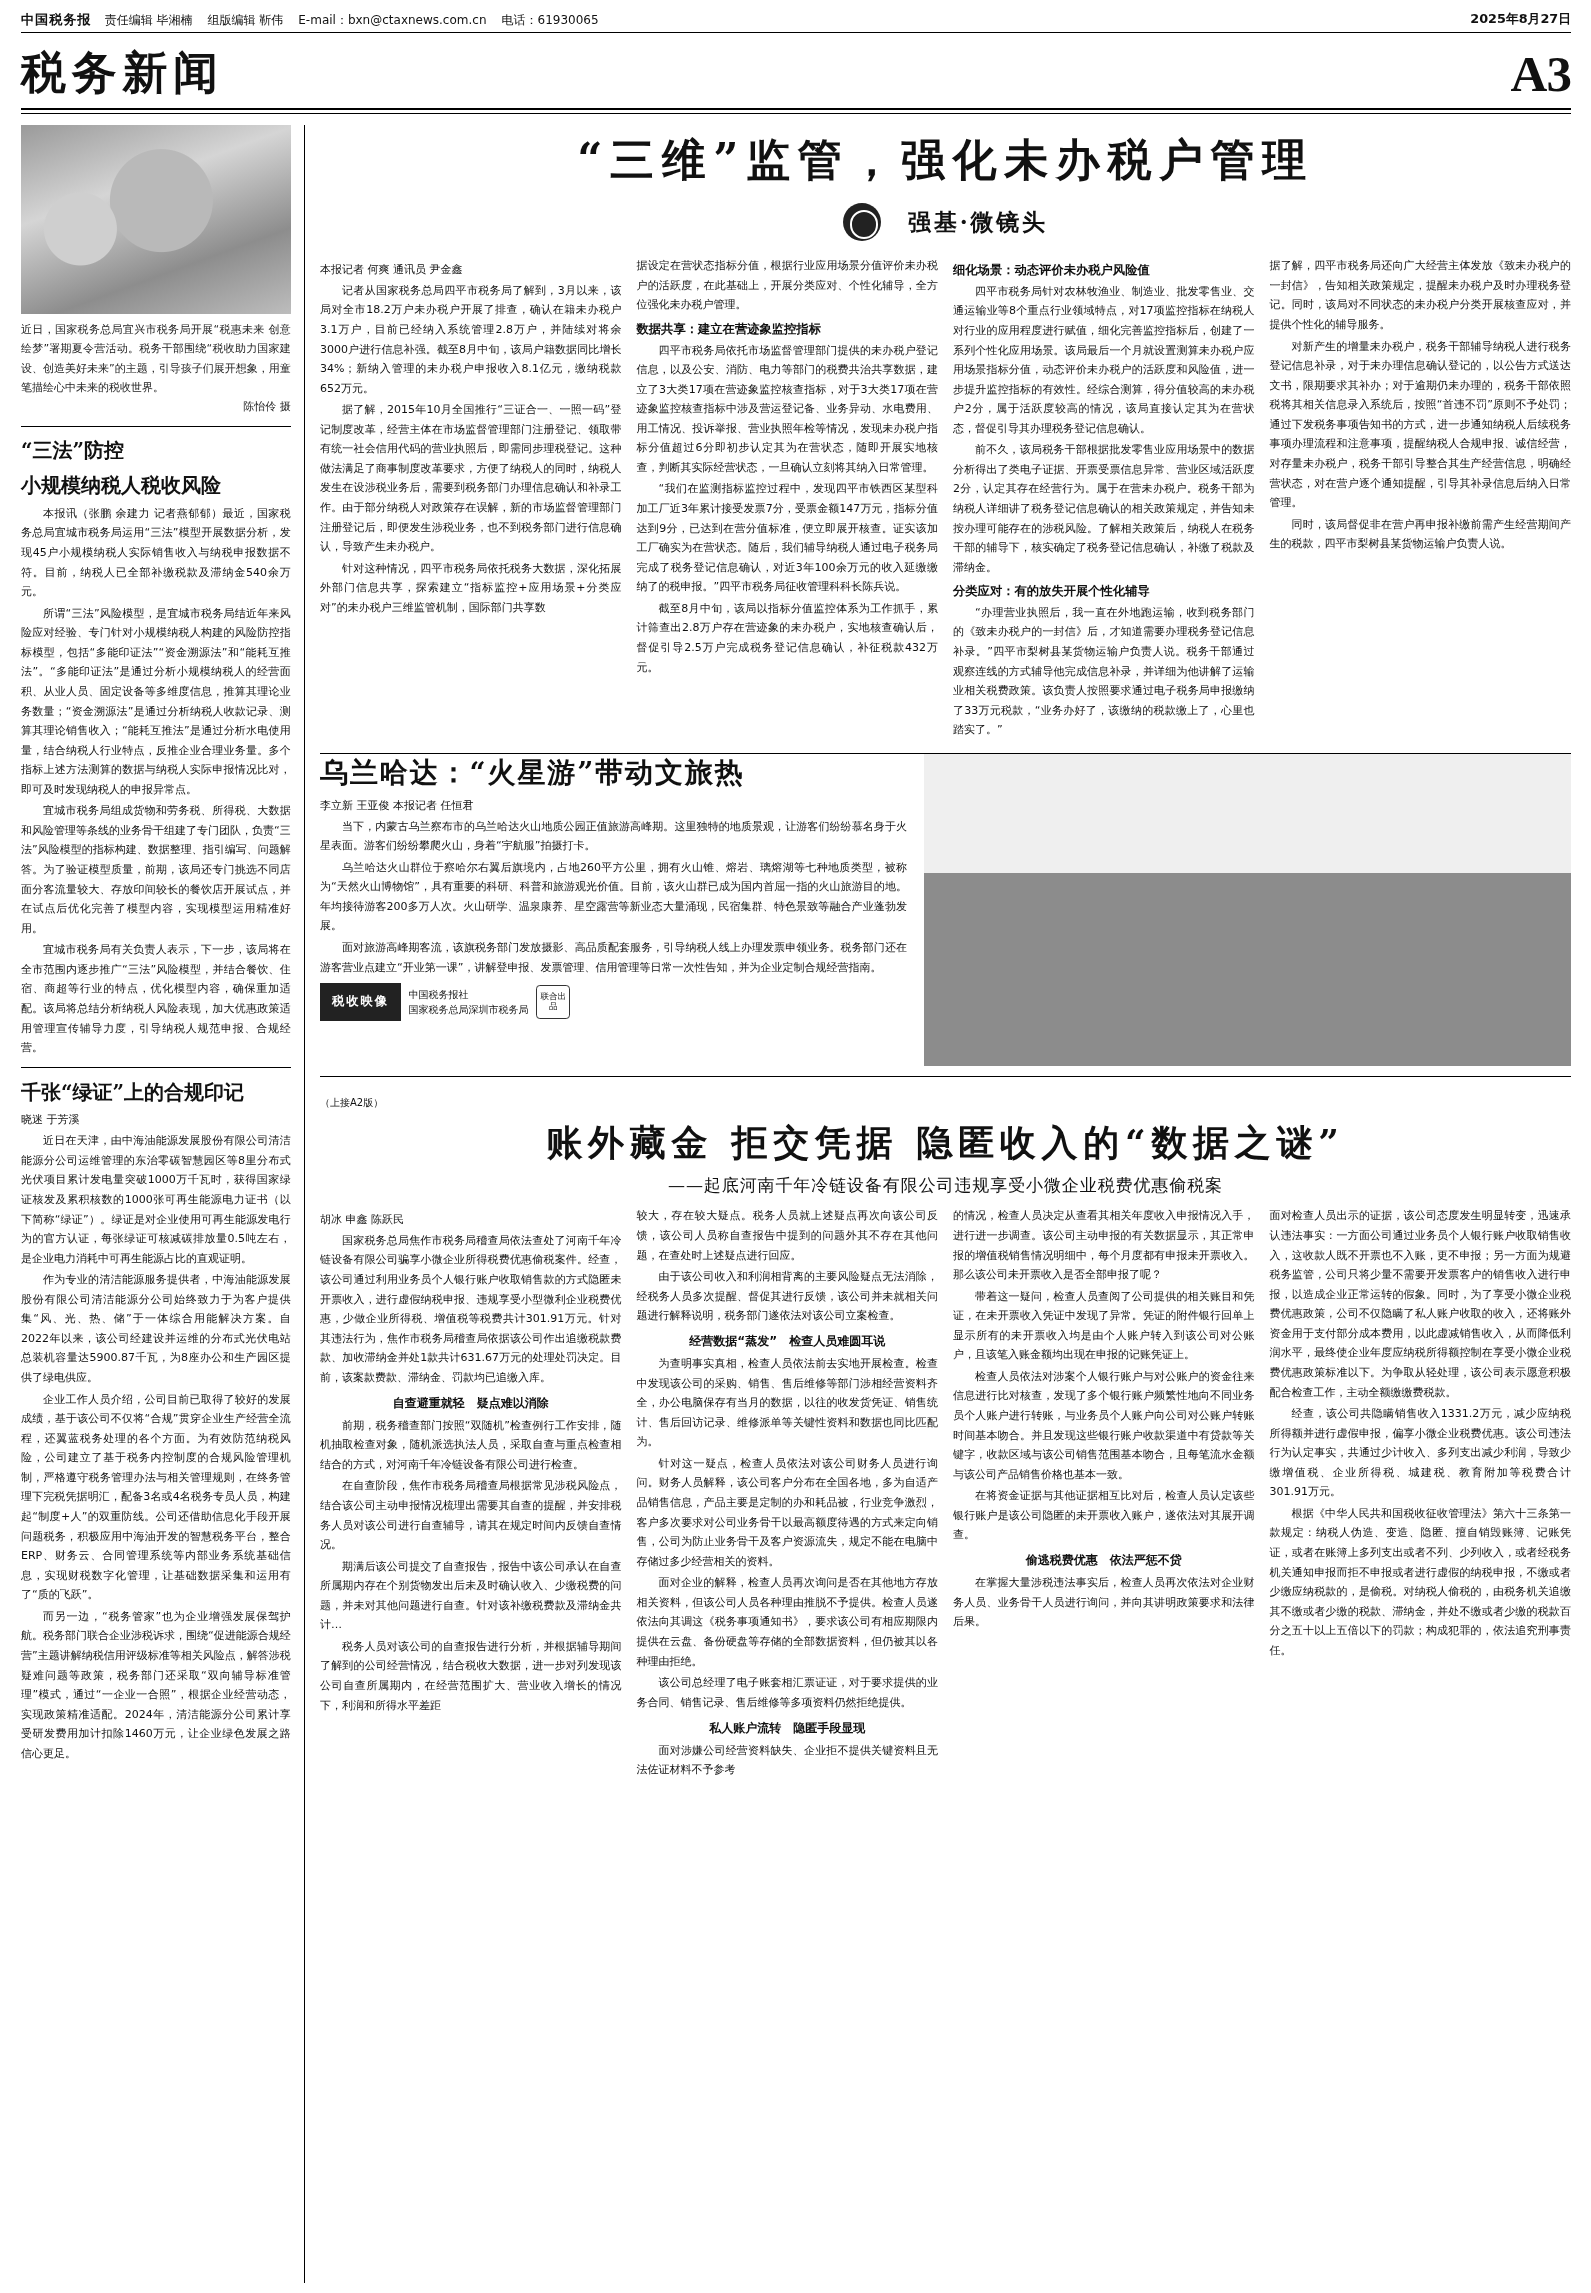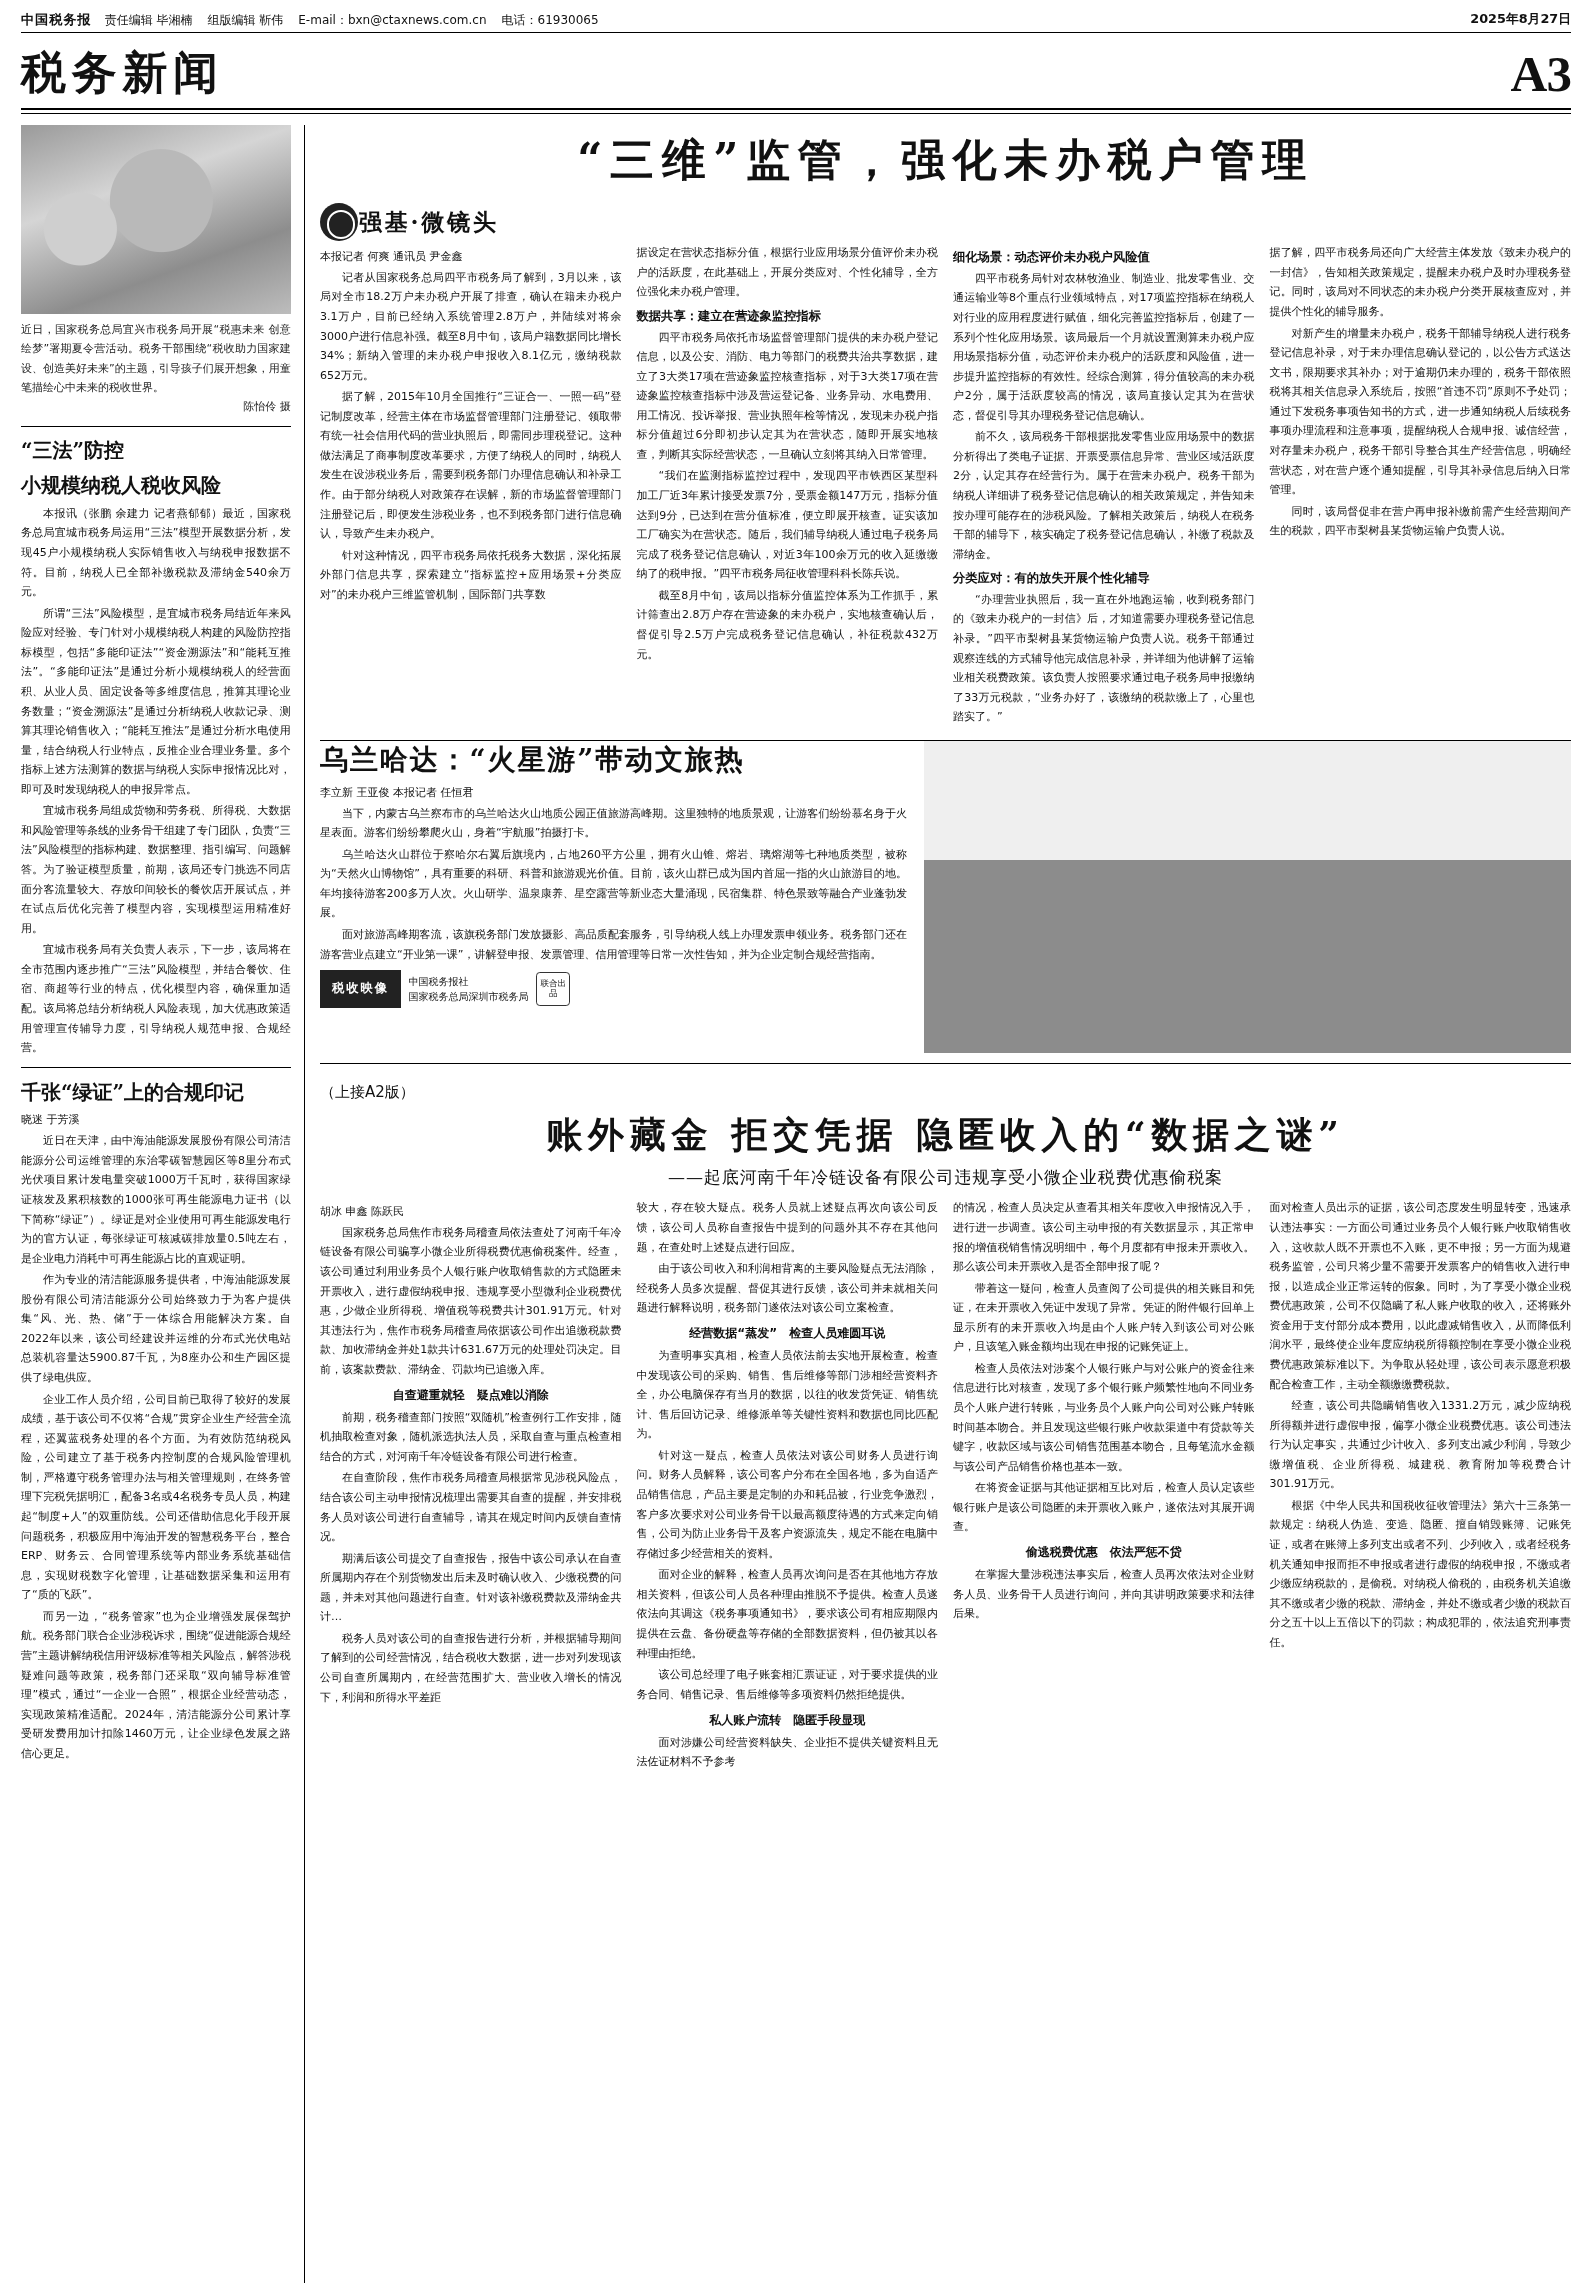--- a/index.html
+++ b/index.html
@@ -35,40 +35,40 @@
   .hr2{border-top:1.9px solid #000;margin:9.5px 0;}
 
   .sub-title{font-size:20px;font-weight:bold;line-height:1.45;text-align:left;font-family:"DejaVu Serif","Liberation Serif",serif;margin:5.7px 0 3.8px;}
   .byline{font-size:11px;margin:5.7px 0 3.8px;}
   .txt{font-size:11px;line-height:1.78;text-align:justify;text-justify:inter-ideograph;}
   .txt p{margin:0 0 1.9px 0;text-indent:2em;}
   .txt p.noind{text-indent:0;}
 
   
   .main-head{font-size:44px;font-weight:bold;text-align:center;letter-spacing:7.6px;font-family:"DejaVu Serif","Liberation Serif",serif;margin:5.7px 0 13.2px;}
-  .logo-row{display:flex;align-items:center;gap:1px;margin-bottom:2px;}
+  .logo-row{display:flex;align-items:center;justify-content:center;gap:27px;margin-bottom:15px;}
   .logo-badge{width:38px;height:38px;border-radius:50%;background:#222;position:relative;}
   .logo-badge:after{content:"";position:absolute;left:6.6px;top:6.6px;width:24.6px;height:24.6px;border-radius:50%;border:2.8px solid #fff;}
   .logo-text{font-size:23px;font-weight:bold;letter-spacing:2.8px;font-family:"DejaVu Serif","Liberation Serif",serif;}
 
   .cols4{display:flex;gap:15px;}
   .cols4 > div{flex:1;}
   .sechead{font-size:12.3px;font-weight:bold;margin:5.7px 0 2.8px;}
 
   .block2{margin-top:11.4px;border-top:0.9px solid #000;padding-top:0;}
   .mid-head{font-size:28px;font-weight:bold;letter-spacing:1.9px;font-family:"DejaVu Serif","Liberation Serif",serif;}
   .photo.p2{height:312px;background:
       linear-gradient(180deg,#efefef 0 38%,#8c8c8c 38% 100%),
       radial-gradient(ellipse at 45% 46%, #6f6f6f 0 26%, transparent 27%);}
   .stamp{display:flex;align-items:center;gap:7.6px;margin-top:5.7px;}
   .stamp .box{width:81px;height:38px;background:#222;color:#fff;font-size:12.3px;display:flex;align-items:center;justify-content:center;font-weight:bold;letter-spacing:1.9px;}
   .stamp .lines{font-size:10px;line-height:1.5;}
   .stamp .seal{width:32px;height:32px;border:1.9px solid #333;border-radius:3.8px;font-size:8.5px;display:flex;align-items:center;justify-content:center;text-align:center;line-height:1.1;}
 
-  .frompage{font-size:15px;margin:9.5px 0 1.9px;}
+  .frompage{font-size:10px;margin:9.5px 0 1.9px;}
   .big-head2{font-size:36px;font-weight:bold;text-align:center;letter-spacing:5.7px;font-family:"DejaVu Serif","Liberation Serif",serif;margin:7.6px 0 5.7px;}
   .deck{font-size:17px;text-align:center;letter-spacing:0.9px;font-family:"DejaVu Serif","Liberation Serif",serif;margin-bottom:9.5px;}
 
   .smallhead{font-size:12px;font-weight:bold;text-align:center;margin:7.6px 0 3.8px;}
 </style>
 </head>
 <body>
 
 <div class="page">
 

